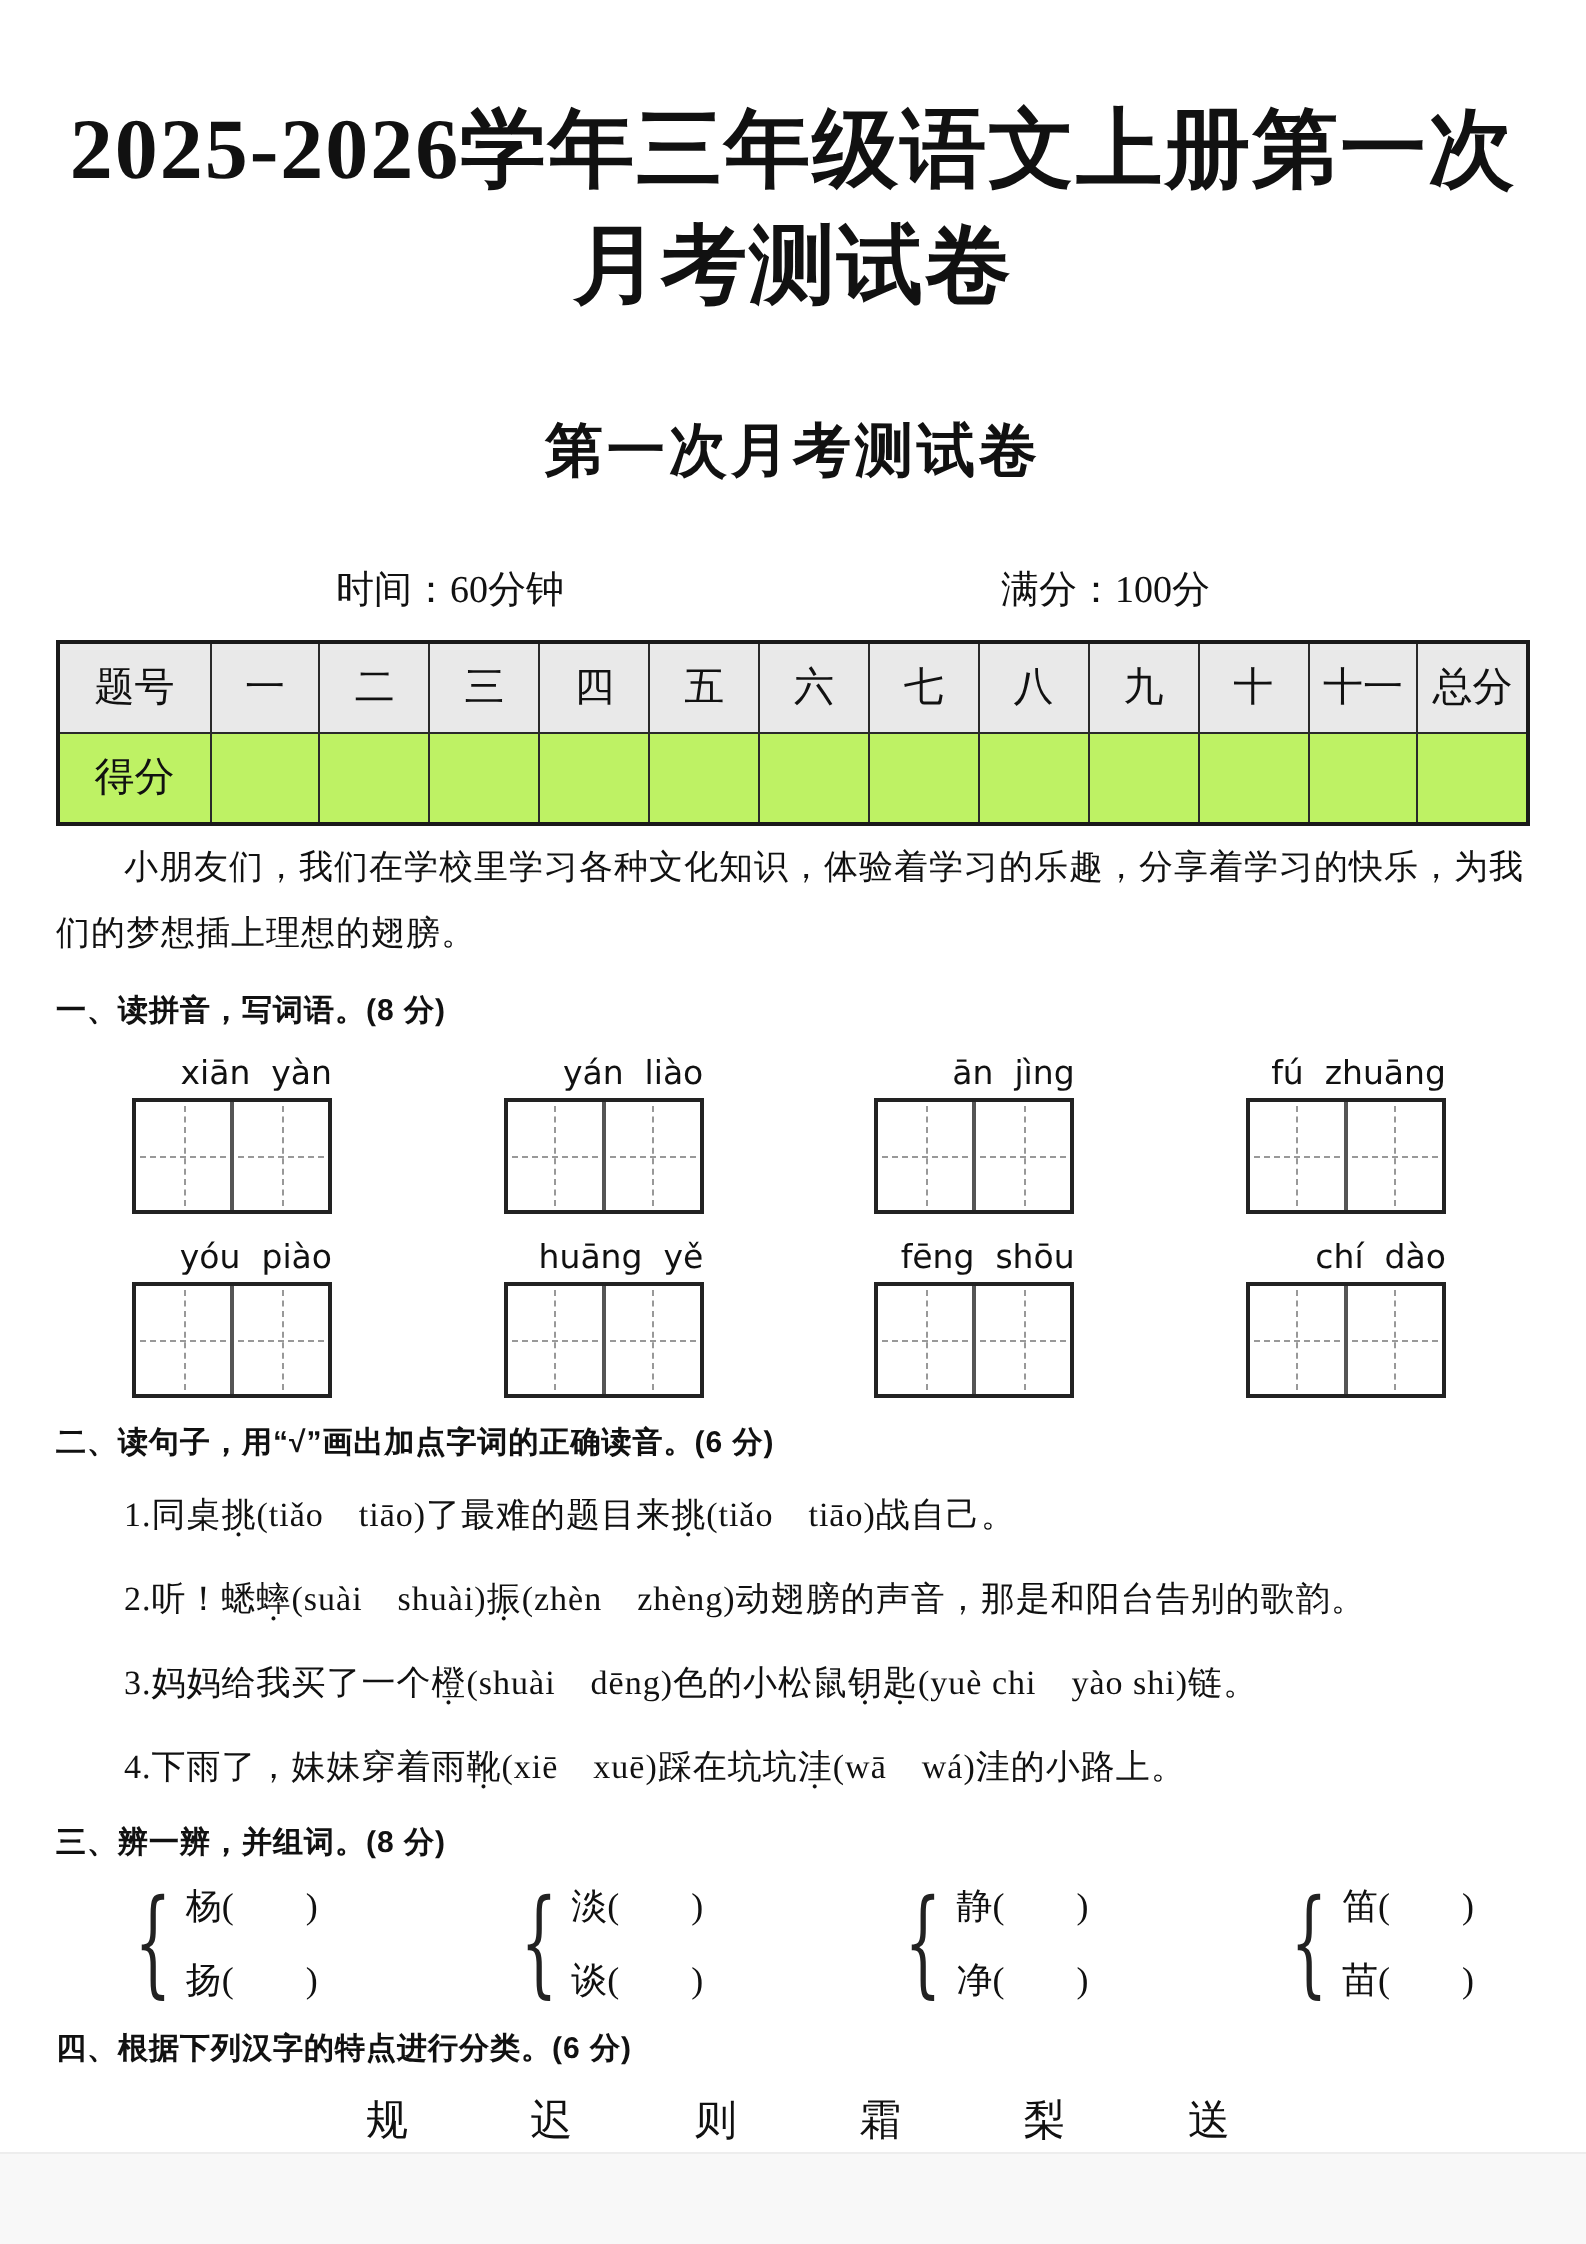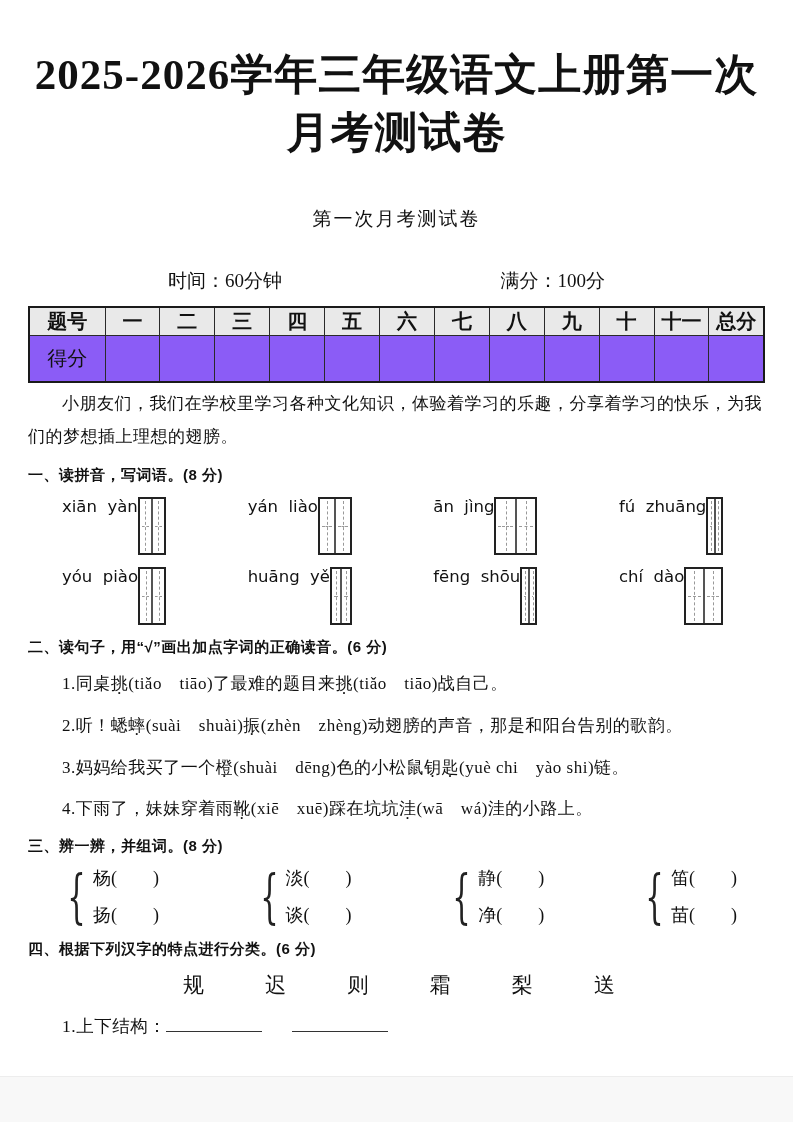--- a/index.html
+++ b/index.html
@@ -3,40 +3,40 @@
 <meta charset="utf-8">
 <style>
   * { margin:0; padding:0; box-sizing:border-box; }
   html,body { width:793px; height:1122px; background:#ffffff; overflow:hidden; }
   body { position:relative; font-family:"Liberation Serif", serif; color:#111; }
 
   .sheet { padding:0 28px; }
 
   .title { margin-top:46px; text-align:center; font-size:43px; font-weight:700;
            letter-spacing:1px; font-family:"Liberation Serif", serif; }
-  .subtitle { margin-top:44px; text-align:center; font-size:19px; font-weight:400; letter-spacing:2px; }
+  .subtitle { margin-top:44px; text-align:center; font-size:29px; font-weight:700; letter-spacing:2px; }
 
   .meta { margin-top:36px; display:flex; justify-content:space-between;
           padding:0 160px 0 140px; font-size:19px; }
 
   table.score { width:100%; border-collapse:collapse; margin-top:12px; table-layout:fixed;
                 border:2.5px solid #1a1a1a; }
   table.score th, table.score td { border:1.2px solid #2a2a2a; text-align:center;
                 font-weight:400; font-size:20px; }
-  table.score th { background:#e9e9e9; height:28px;font-weight:bold; }
-  table.score td { background:#8b5cf6; height:46px; }
+  table.score th { background:#e9e9e9; height:45px; }
+  table.score td { background:#bef264; height:46px; }
   table.score .col-first { width:76px; }
 
   .intro { margin-top:4px; font-size:17px; line-height:1.95; text-indent:2em; letter-spacing:0.5px; }
 
   .qhead { margin-top:13px; font-family:"Liberation Sans", sans-serif; font-weight:700;
            font-size:15px; letter-spacing:0.5px; }
 
   .pinyin-row { display:flex; justify-content:space-between; padding:0 42px 0 34px; margin-top:12px; }
-  .pgroup { display:flex; flex-direction:row; align-items:flex-start; width:104px; }
+  .pgroup { display:flex; flex-direction:column; align-items:flex-end; width:104px; }
   .pinyin { font-family:"DejaVu Sans", sans-serif; font-size:16.5px; white-space:pre; margin-bottom:3px; }
   .wbox { display:flex; border:2px solid #222; width:100px; height:58px; background:#fff; }
   .wbox .cell { flex:1; position:relative; }
   .wbox .cell + .cell { border-left:2px solid #555; }
   .wbox .cell::before { content:""; position:absolute; left:50%; top:2px; bottom:2px; border-left:1px dashed #999; }
   .wbox .cell::after  { content:""; position:absolute; top:50%; left:2px; right:2px; border-top:1px dashed #999; }
 
   .sentence { margin-top:13px; padding-left:34px; font-size:17px; line-height:1.7;
               letter-spacing:0.5px; white-space:pre-wrap; }
   .dotted { position:relative; }

